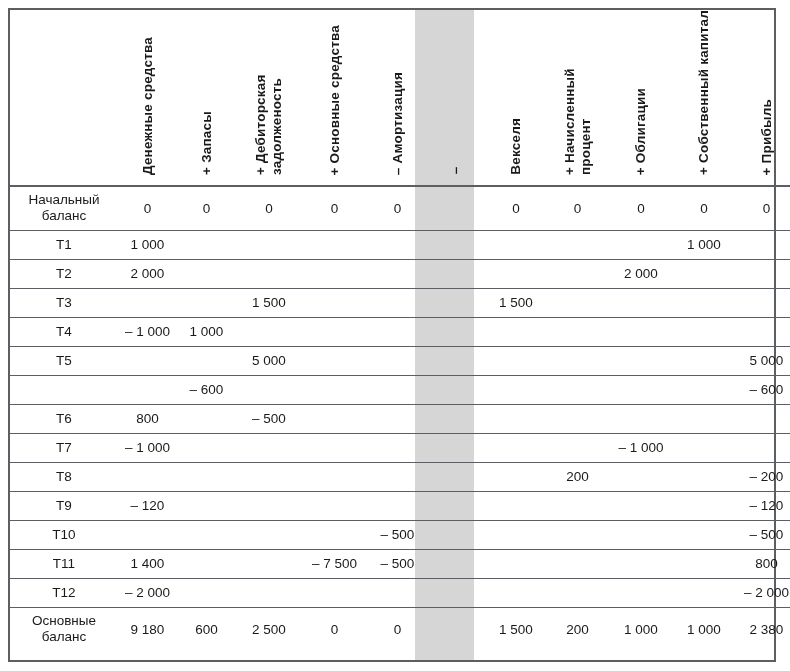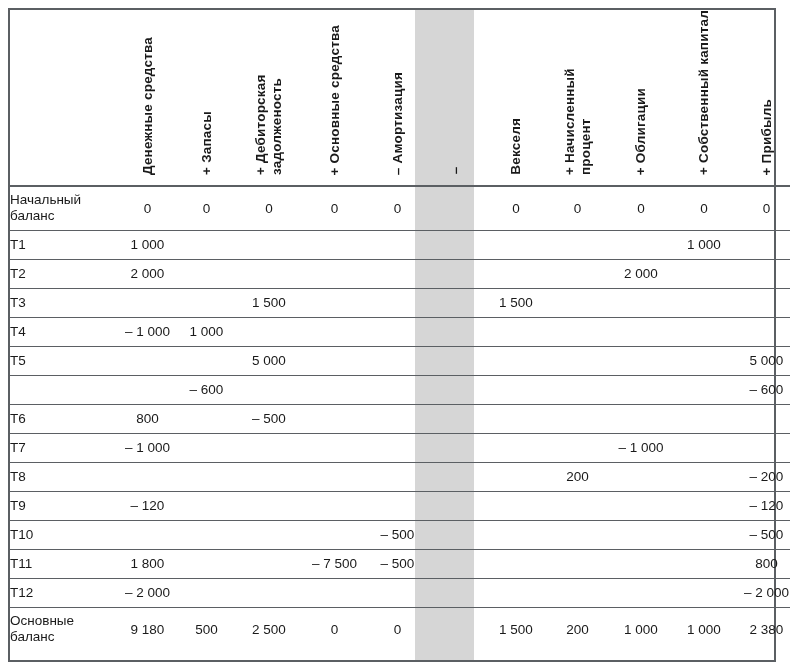--- a/index.html
+++ b/index.html
@@ -83,21 +83,21 @@
   tr.data-row > td{
     border-bottom:1px solid #5b5f63;
   }
   tr.tall-row{height:44px;}
   tr.last-row > td{border-bottom:none;}
 
   td.lbl{
     font-size:13.5px;
     font-weight:bold;
     padding-left:11px;
-    text-align:left;
+    text-align:center;
     line-height:1.18;
     white-space:pre-line;
   }
   td.num{
     font-size:13.5px;
     font-weight:bold;
     text-align:center;
     white-space:nowrap;
   }
   td.sep-cell{ }
@@ -328,21 +328,21 @@
           <td class="num">– 500</td>
           <td class="sep-cell"></td>
           <td class="num"></td>
           <td class="num"></td>
           <td class="num"></td>
           <td class="num"></td>
           <td class="num">– 500</td>
         </tr>
         <tr class="data-row">
           <td class="lbl">T11</td>
-          <td class="num">1 800</td>
+          <td class="num">1 400</td>
           <td class="num"></td>
           <td class="num"></td>
           <td class="num">– 7 500</td>
           <td class="num">– 500</td>
           <td class="sep-cell"></td>
           <td class="num"></td>
           <td class="num"></td>
           <td class="num"></td>
           <td class="num"></td>
           <td class="num">800</td>
@@ -358,21 +358,21 @@
           <td class="num"></td>
           <td class="num"></td>
           <td class="num"></td>
           <td class="num"></td>
           <td class="num">– 2 000</td>
         </tr>
         <tr class="data-row tall-row last-row">
           <td class="lbl">Основные
 баланс</td>
           <td class="num">9 180</td>
-          <td class="num">500</td>
+          <td class="num">600</td>
           <td class="num">2 500</td>
           <td class="num">0</td>
           <td class="num">0</td>
           <td class="sep-cell"></td>
           <td class="num">1 500</td>
           <td class="num">200</td>
           <td class="num">1 000</td>
           <td class="num">1 000</td>
           <td class="num">2 380</td>
         </tr>

